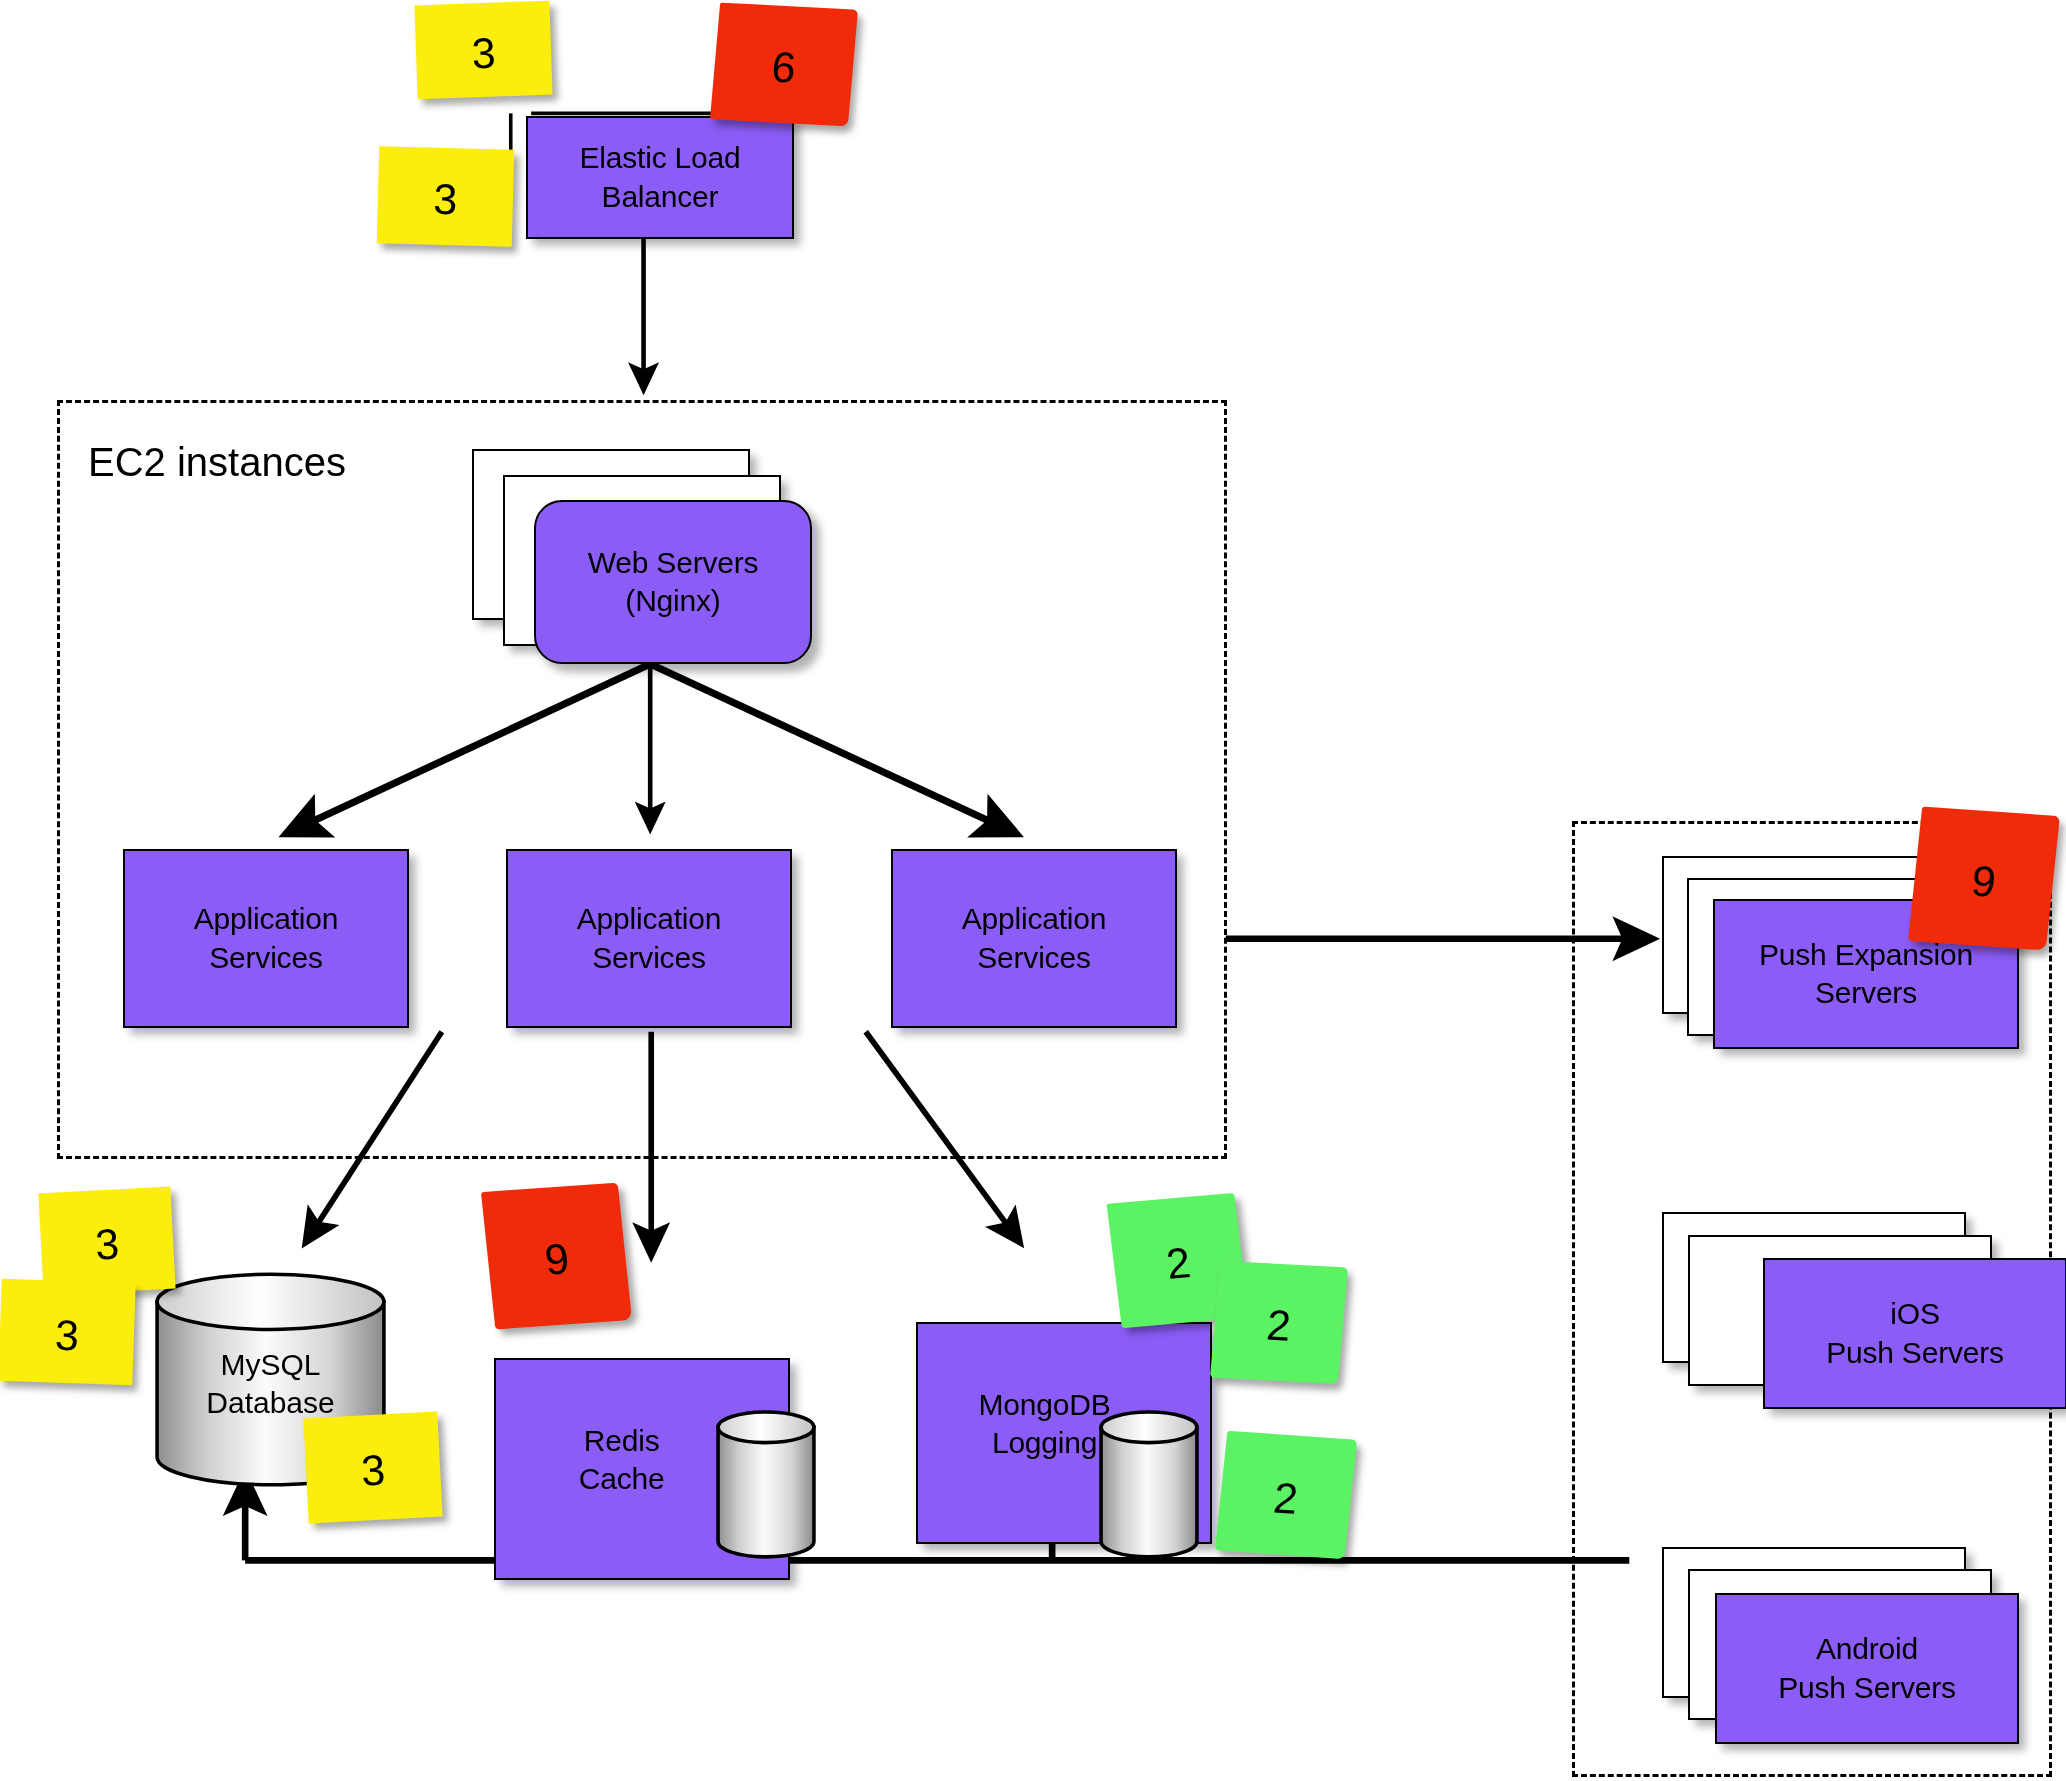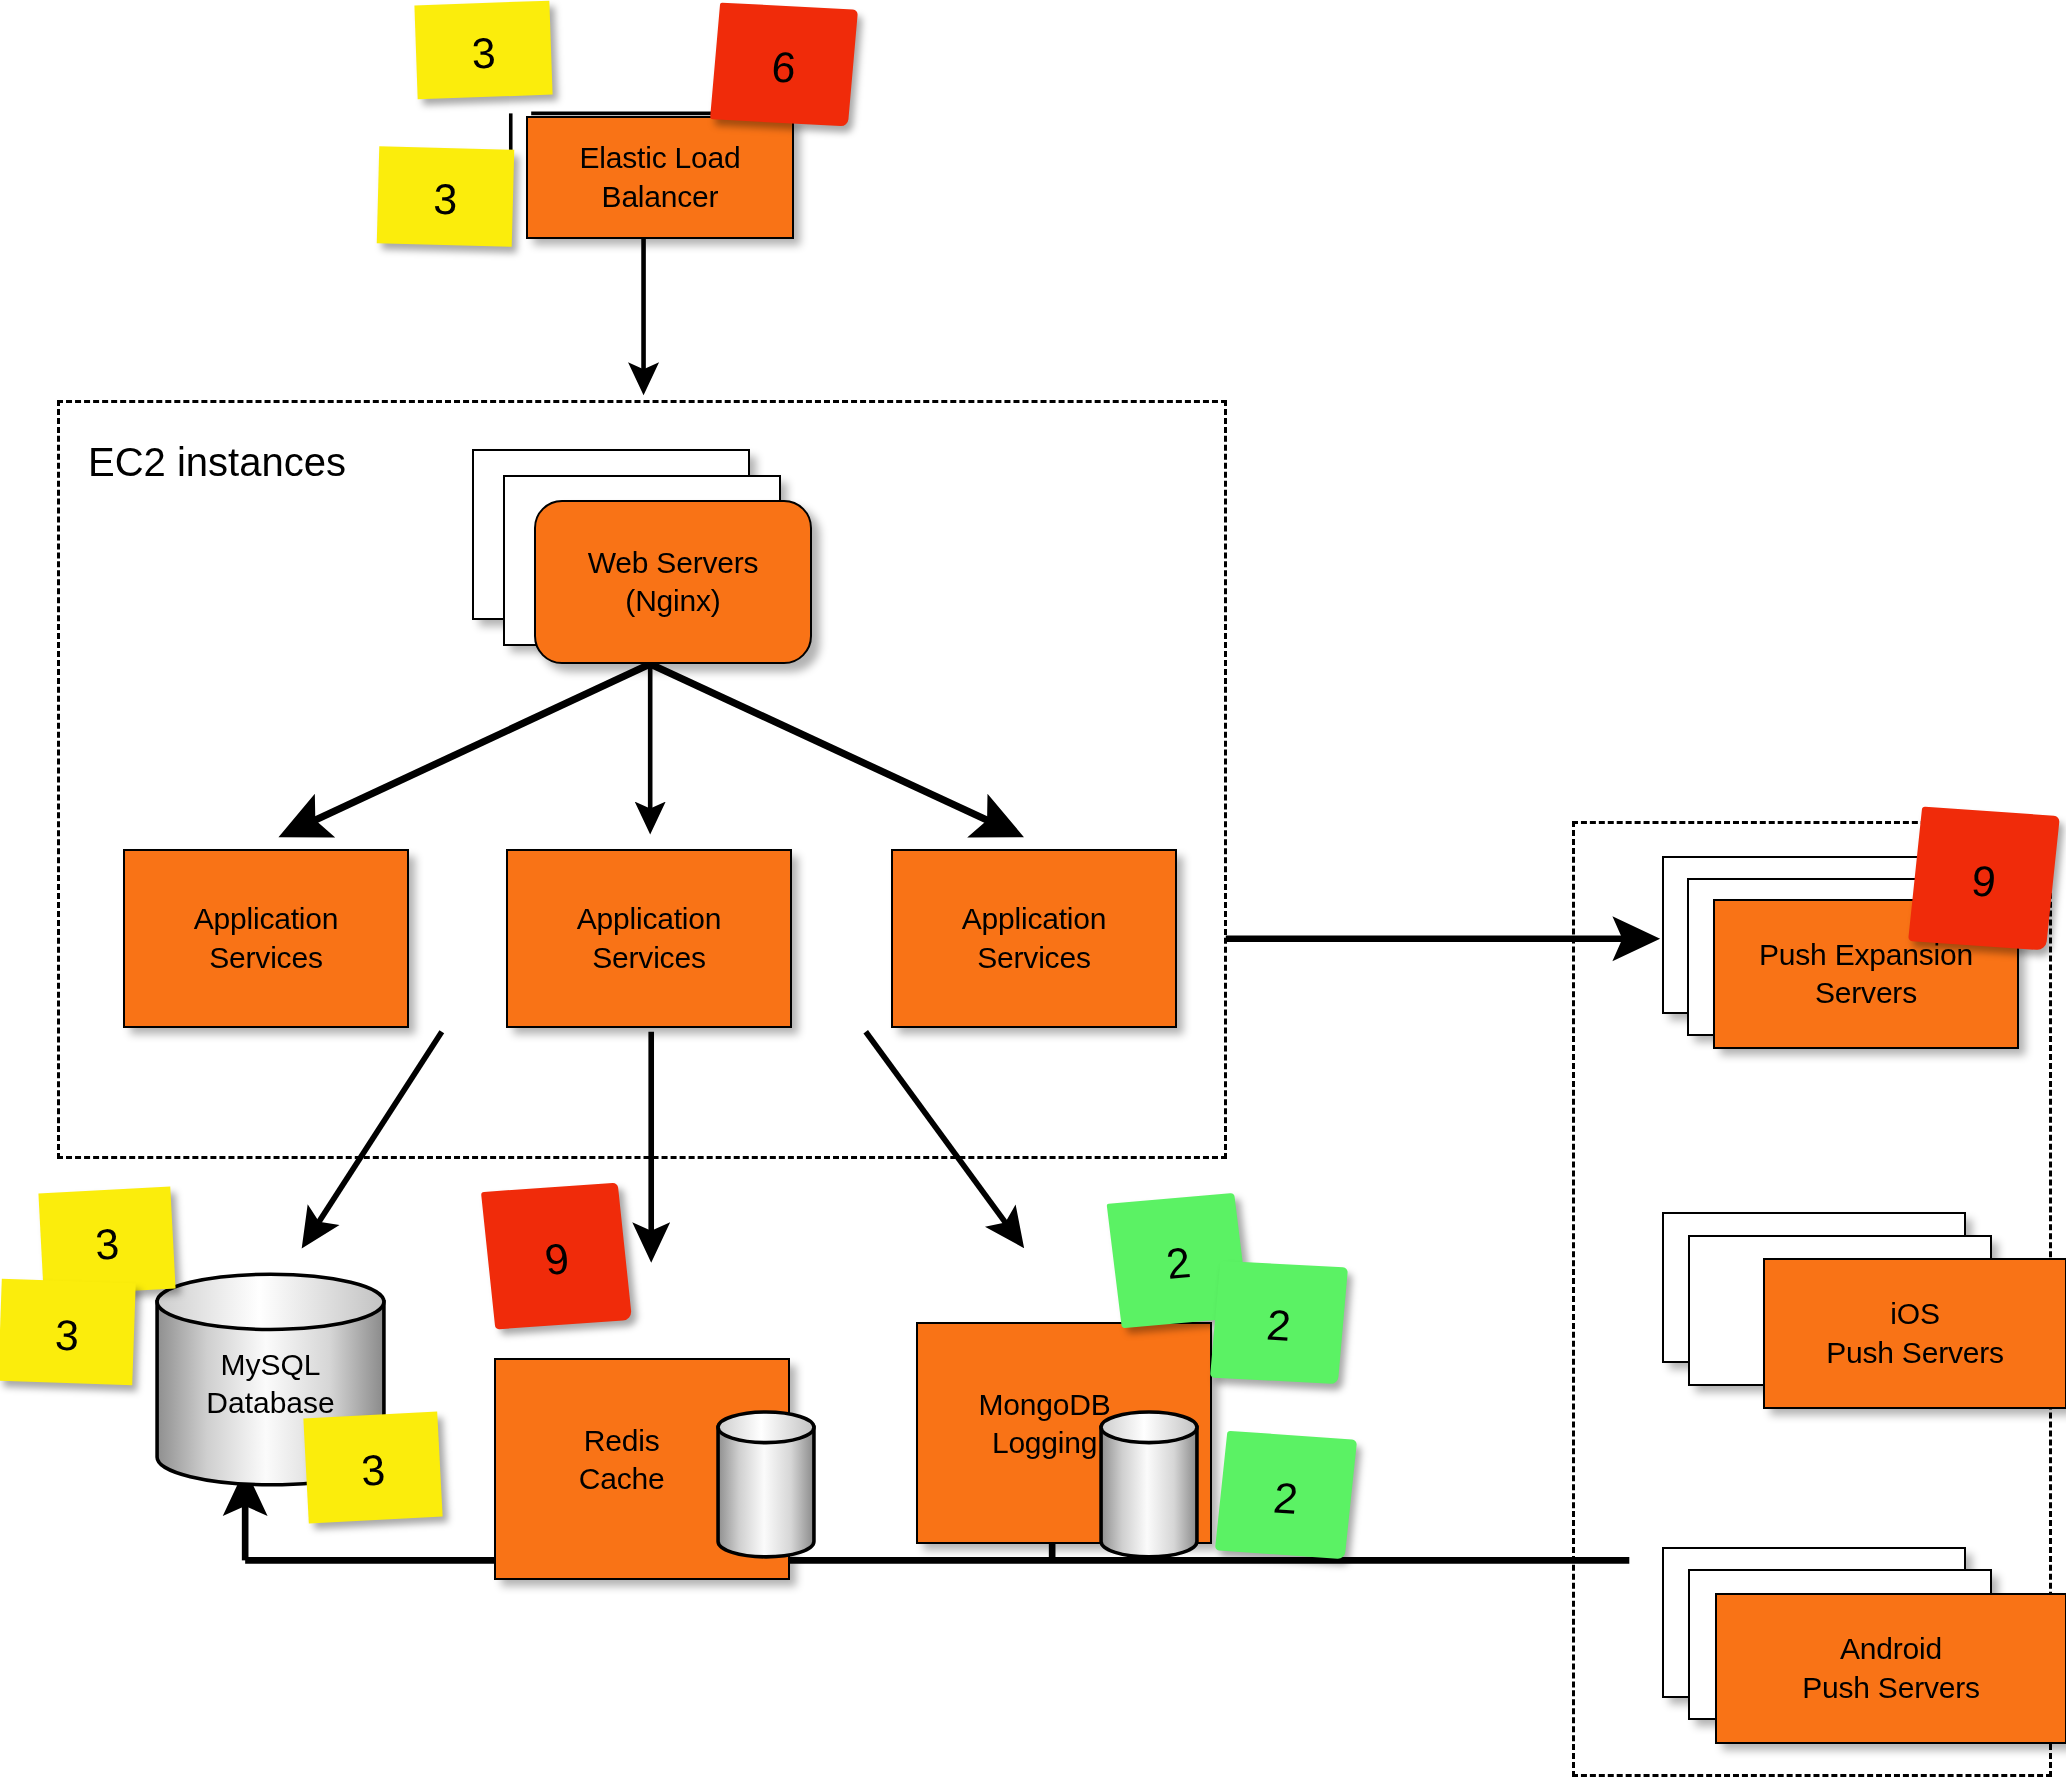--- a/index.html
+++ b/index.html
@@ -8,21 +8,21 @@
     width:2066px;height:1781px;
     background:#ffffff;
     font-family:"Liberation Sans", sans-serif;
     overflow:hidden;
   }
   svg.layer{position:absolute;left:0;top:0;width:2066px;height:1781px;pointer-events:none;}
 
   
   .node{
     position:absolute;
-    background:#f97316;
+    background:#8b5cf6;
     border:2.6px solid #000000;
     box-sizing:border-box;
     display:flex;
     align-items:center;
     justify-content:center;
     text-align:center;
     box-shadow:7.2px 7.2px 8.2px rgba(0,0,0,0.30);
     z-index:20;
   }
   .node .lbl{
@@ -243,19 +243,19 @@
 
   <div class="ghost" style="left:1662px;top:1212px;width:304px;height:151px;"></div>
   <div class="ghost" style="left:1688px;top:1235px;width:304px;height:151px;"></div>
   <div class="node" style="left:1715px;top:1258px;width:304px;height:151px;margin-left:48px;">
     <div class="lbl">iOS
 Push Servers</div>
   </div>
 
   <div class="ghost" style="left:1662px;top:1547px;width:304px;height:151px;"></div>
   <div class="ghost" style="left:1688px;top:1569px;width:304px;height:151px;"></div>
-  <div class="node" style="left:1715px;top:1593px;width:352px;height:151px;">
+  <div class="node" style="left:1715px;top:1593px;width:304px;height:151px;">
     <div class="lbl">Android
 Push Servers</div>
   </div>
 
 </div>
 
 
 </body></html>

